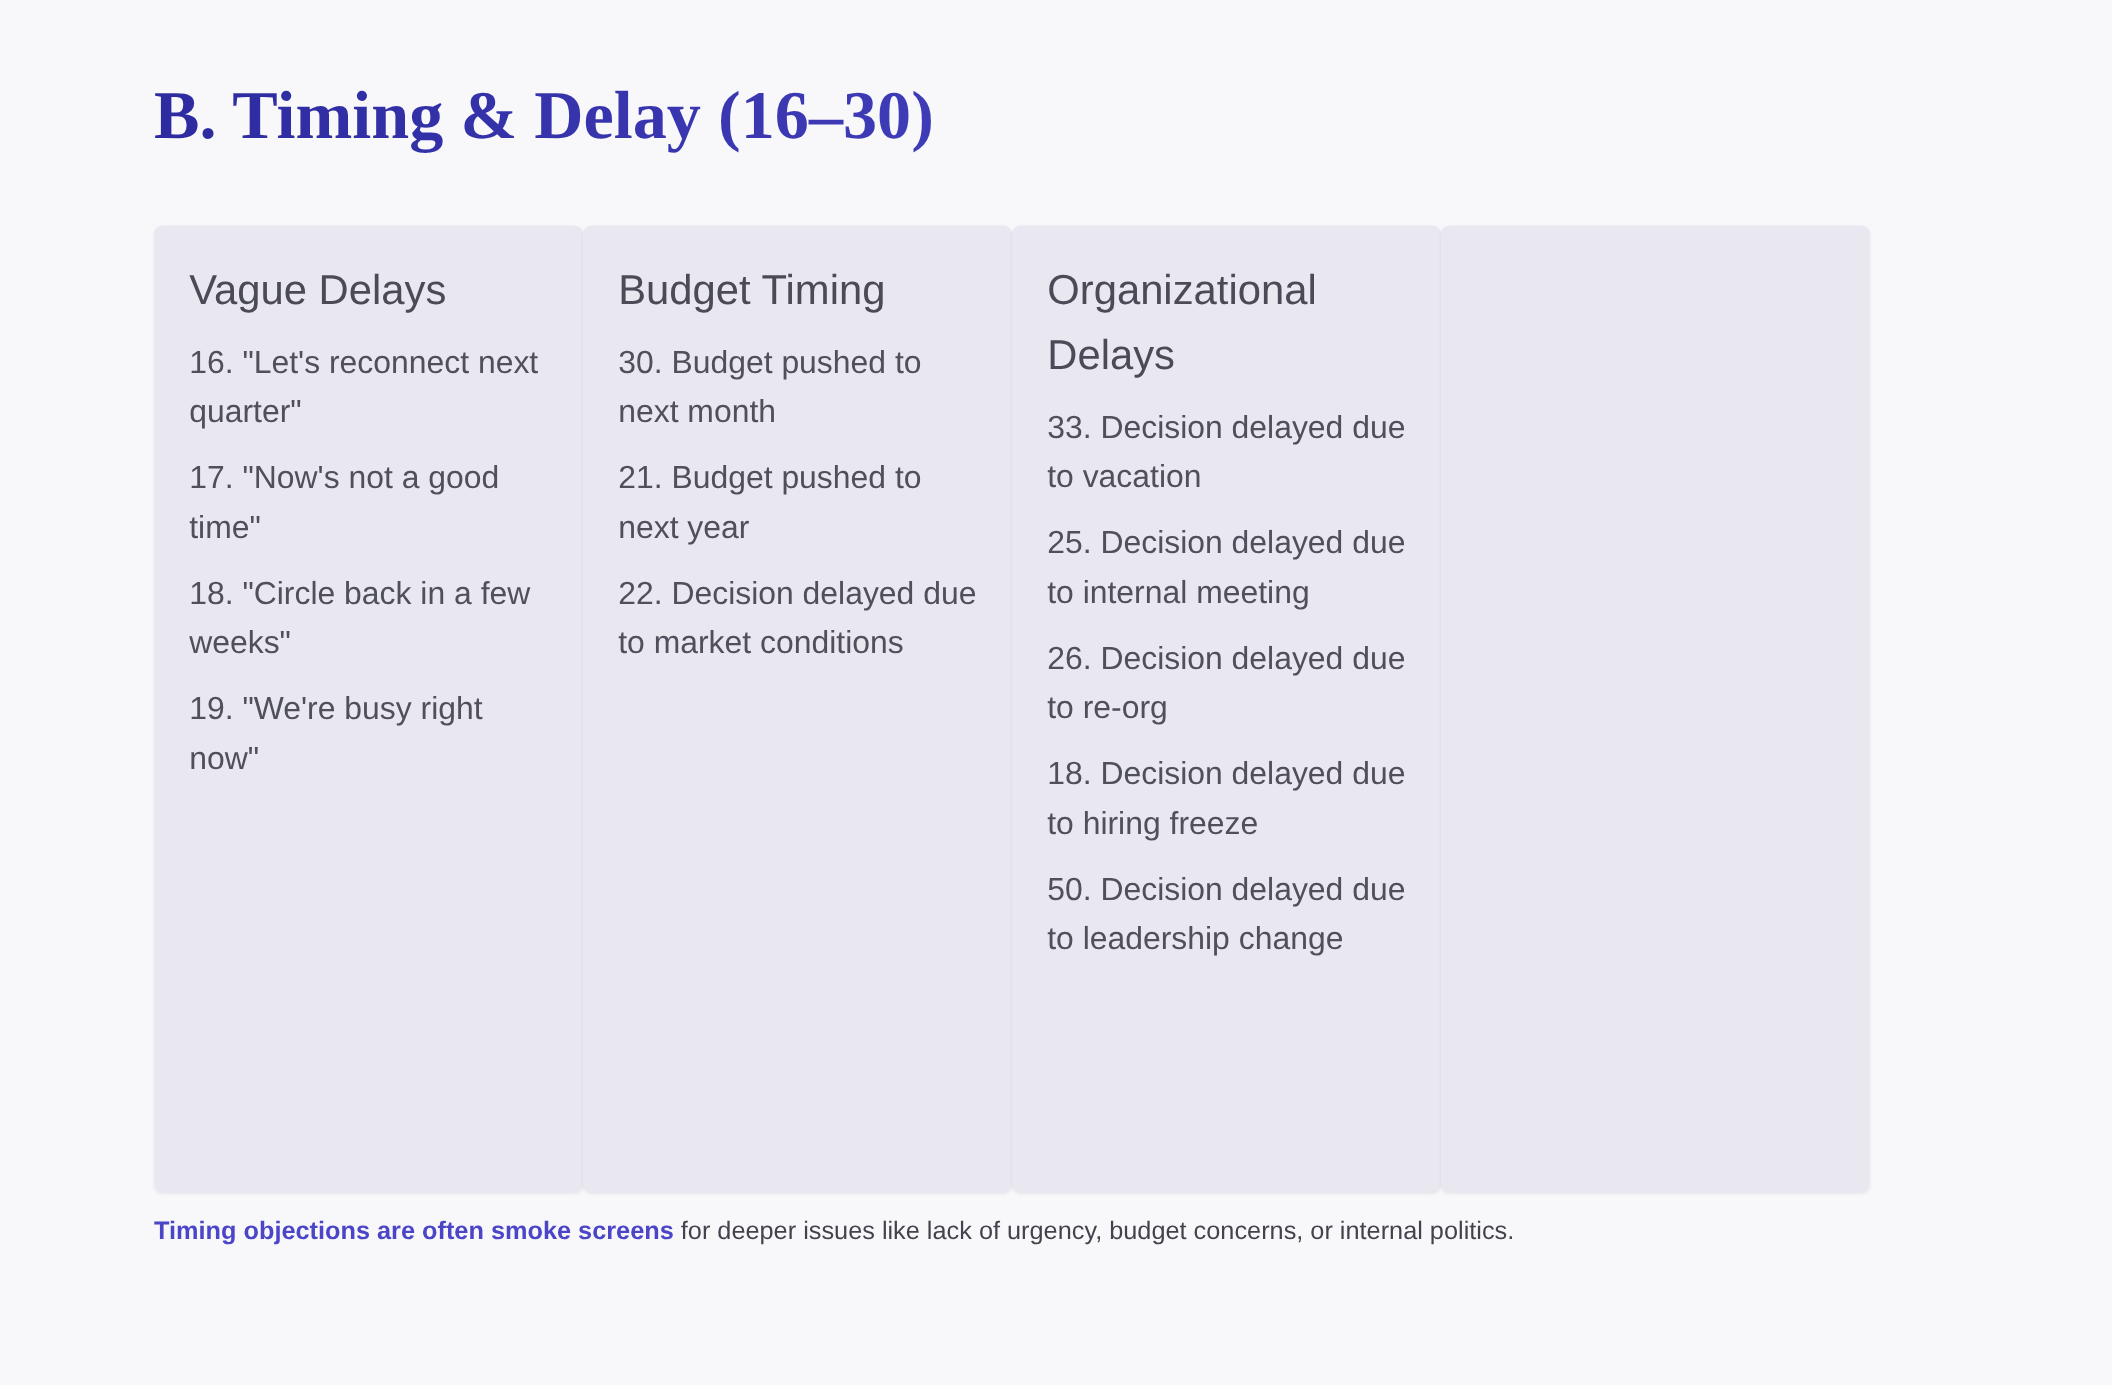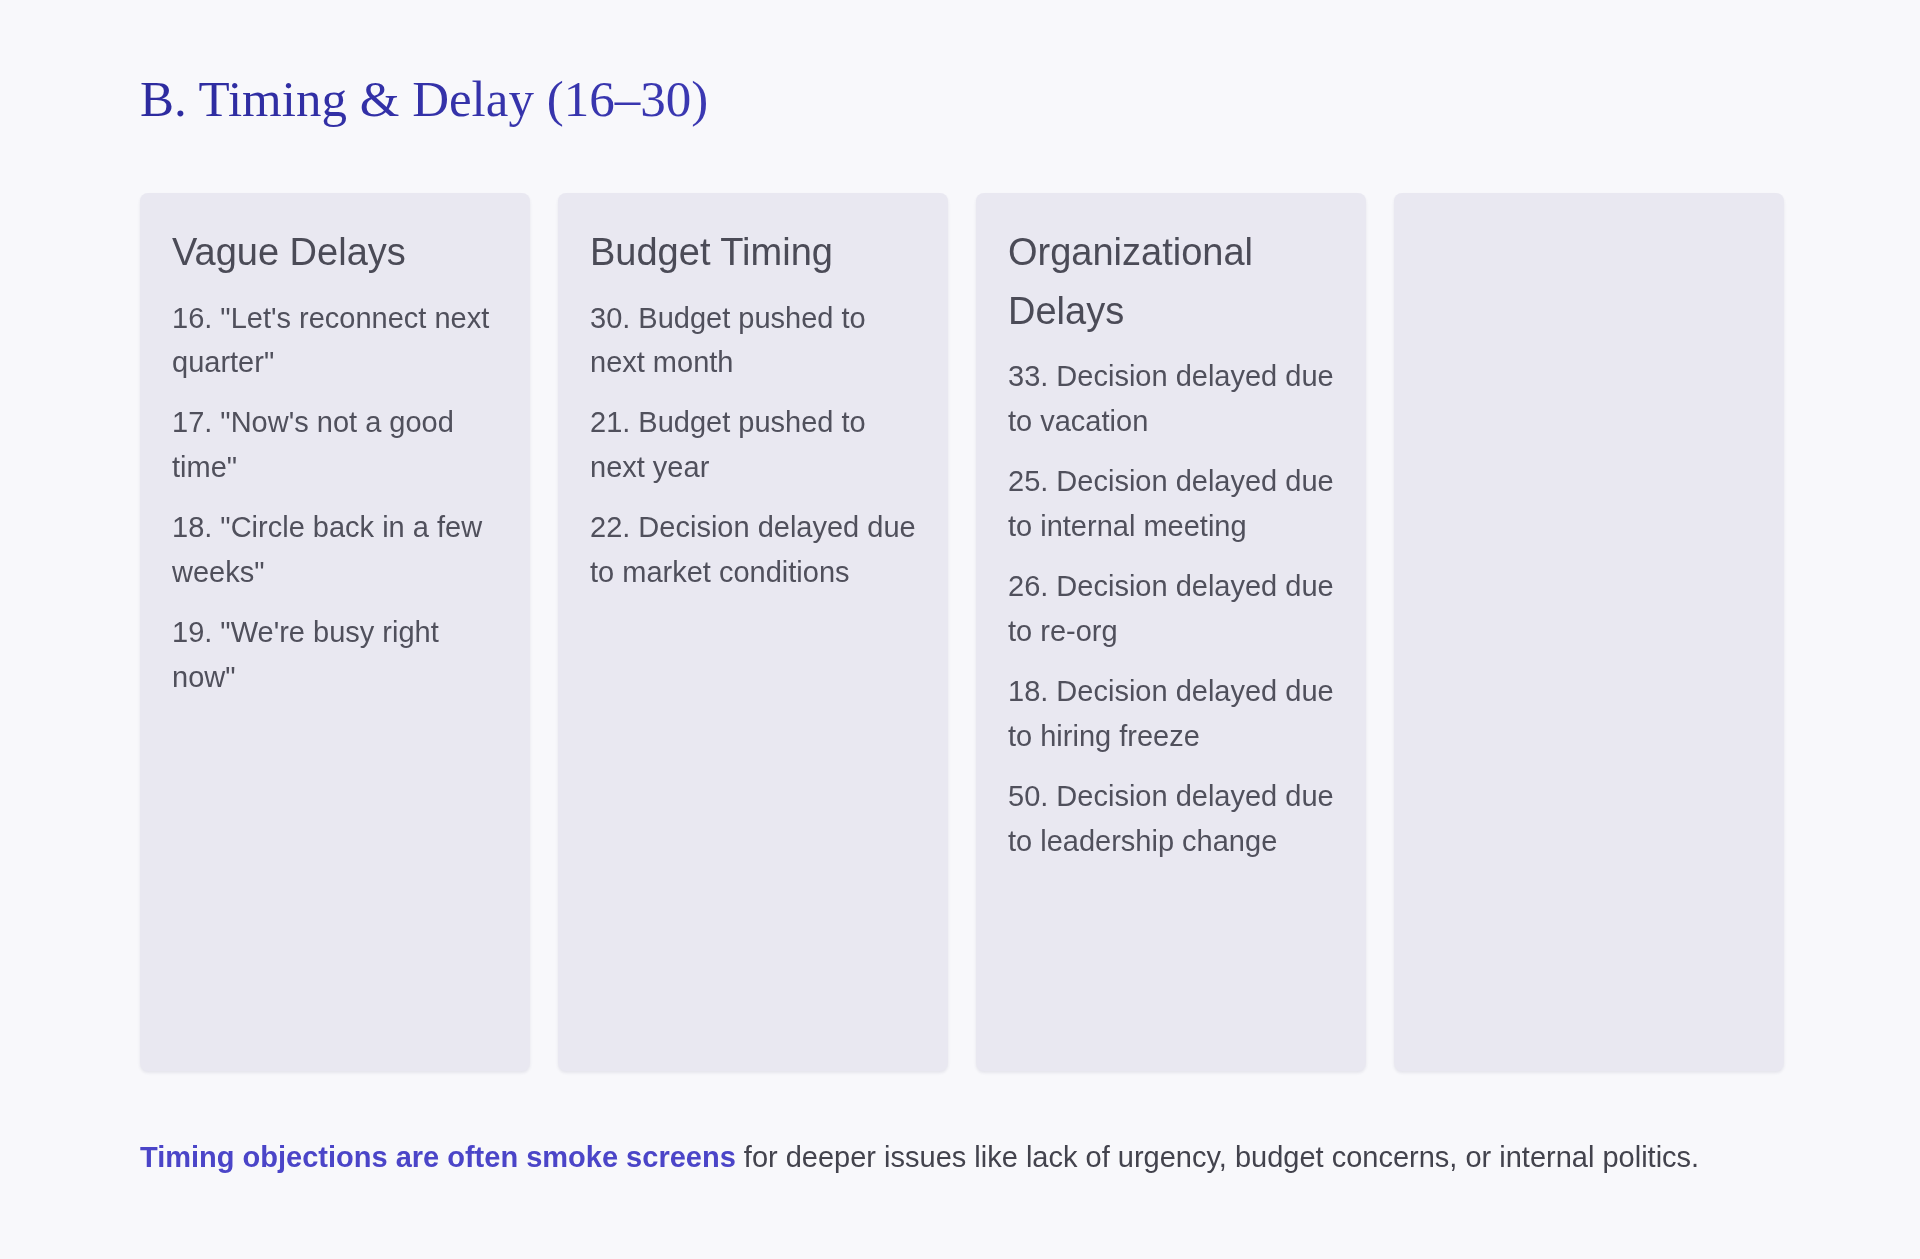--- a/index.html
+++ b/index.html
@@ -12,32 +12,31 @@
     overflow: hidden;
   }
   .page {
     width: 1920px;
     height: 1259px;
     padding: 70px 136px 0 140px;
   }
   .page-title {
     margin: 0 0 64px 0;
     font-family: "Liberation Serif", "DejaVu Serif", serif;
-    font-weight: 400;
-    font-size: 51px;
+    font-weight: 700;
+    font-size: 62px;
     line-height: 1.15;
     background: linear-gradient(90deg, #2d2b9f 0%, #4340bd 55%, #5d5cdd 100%);
     -webkit-background-clip: text;
     background-clip: text;
     color: transparent;
   }
   .cards-grid {
     display: grid;
     grid-template-columns: repeat(4, 390px);
-    gap: 28px;
     grid-auto-rows: minmax(878px, auto);
   }
   .card {
     background: #e9e8f1;
     border-radius: 8px;
     padding: 30px 32px;
     box-shadow: 0 2px 3px rgba(70, 70, 110, 0.10);
   }
   .card-heading {
     margin: 0 0 14px 0;
@@ -46,22 +45,22 @@
     line-height: 1.55;
     color: #4b4b57;
   }
   .item {
     margin: 0 0 15px 0;
     font-size: 29px;
     line-height: 1.55;
     color: #50505c;
   }
   .footer-note {
-    margin-top: 66px;
-    font-size: 29px;
+    margin-top: 19px;
+    font-size: 23px;
     line-height: 1.4;
     color: #43434d;
   }
   .footer-note .lead {
     font-weight: 700;
     color: #4b45c8;
   }
 </style>
 </head>
 <body>

